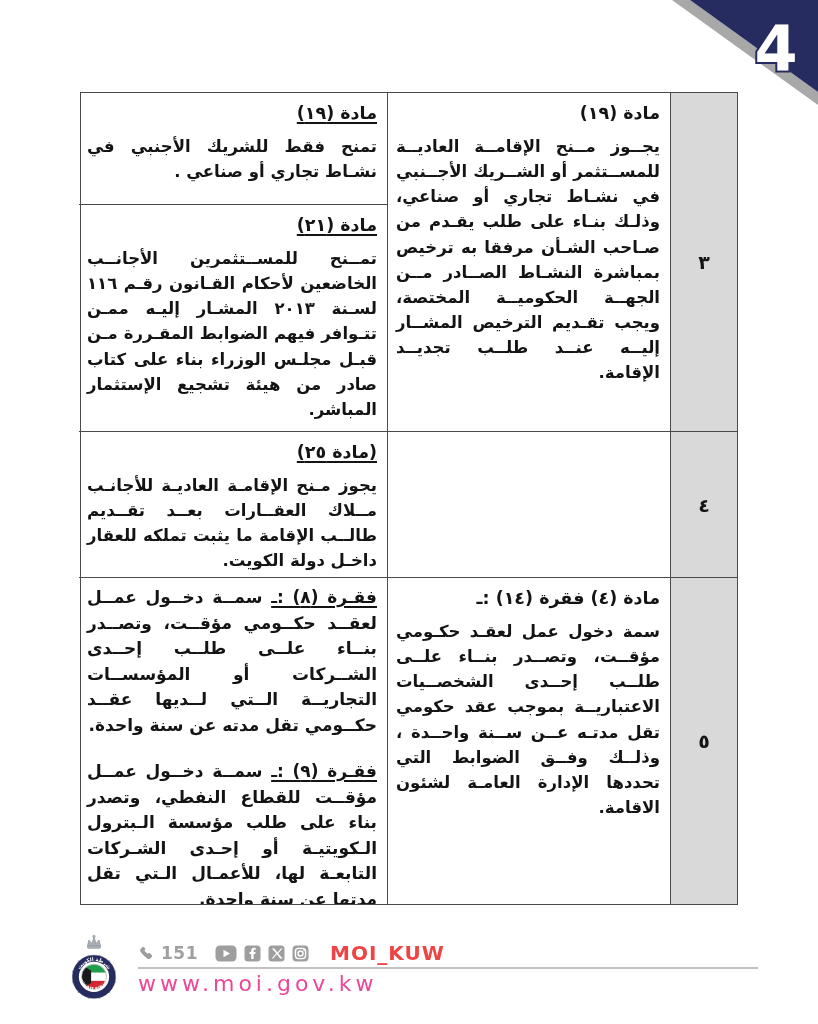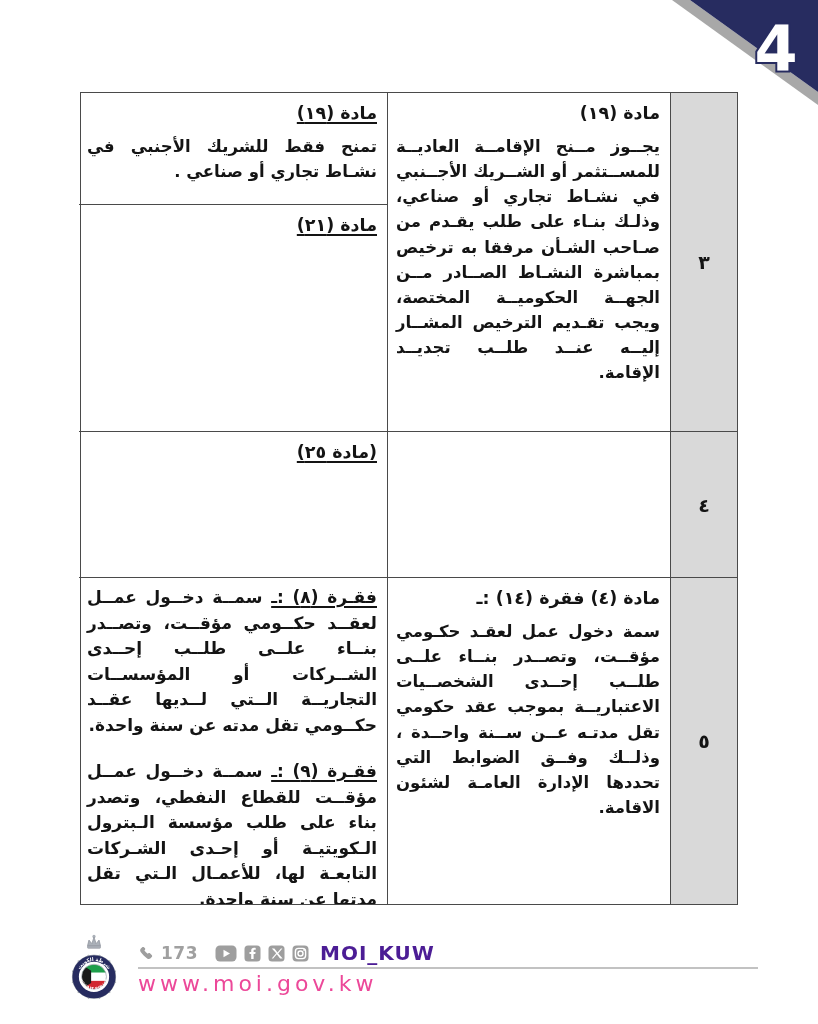--- a/index.html
+++ b/index.html
@@ -48,21 +48,21 @@
     position:absolute;left:58px;top:930px;width:700px;height:84px;
     display:flex;direction:ltr;align-items:flex-start;color:#a6a6a6;
   }
   .badge{flex:0 0 auto;margin-top:2px;}
   .footer-content{flex:1 1 auto;padding-left:8px;min-width:0;}
   .footer-row1{
     display:flex;align-items:center;gap:7px;height:26px;margin-top:10px;
   }
   .phone-num{font-size:17px;font-weight:bold;letter-spacing:.5px;color:#a0a0a0;margin-right:10px;}
   .soc{display:block;}
-  .handle{font-size:20px;font-weight:bold;letter-spacing:1px;color:#4c1d95;margin-left:4px;}
+  .handle{font-size:20px;font-weight:bold;letter-spacing:1px;color:#ef4444;margin-left:14px;}
   .footer-divider{height:0;border-top:2px solid #c2c2c2;margin-top:1px;}
   .website{
     font-size:22px;letter-spacing:4px;color:#ec4899;margin-top:2px;
     font-weight:normal;
   }
 </style>
 </head>
 <body>
 
 <div class="page">
@@ -82,29 +82,31 @@
       <span class="cell-title">مادة (١٩)</span>
       <div class="cell-body">يجــوز مــنح الإقامــة العاديــة للمســتثمر أو الشــريك الأجــنبي في نشـاط تجاري أو صناعي، وذلـك بنـاء على طلب يقـدم من صـاحب الشـأن مرفقا به ترخيص بمباشرة النشـاط الصــادر مــن الجهــة الحكوميــة المختصة، ويجب تقـديم الترخيص المشــار إليــه عنــد طلــب تجديــد الإقامة.</div>
     </div>
     <div class="cell side-cell rb split" style="grid-row:1">
       <div class="cell sub1 txt">
         <span class="cell-title u">مادة (١٩)</span>
         <div class="cell-body">تمنح فقط للشريك الأجنبي في نشـاط تجاري أو صناعي .</div>
       </div>
       <div class="cell txt">
         <span class="cell-title u">مادة (٢١)</span>
+        <div class="cell-body">تمــنح للمســتثمرين الأجانــب الخاضعين لأحكام القـانون رقـم ١١٦ لسـنة ٢٠١٣ المشـار إليـه ممـن تتـوافر فيهم الضوابط المقـررة مـن قبـل مجلـس الوزراء بناء على كتاب صادر من هيئة تشجيع الإستثمار المباشر.</div>
       </div>
     </div>
 
     <div class="cell num-cell rb" style="grid-row:2">
       <span>٤</span>
     </div>
     <div class="cell main-cell rb txt" style="grid-row:2"></div>
     <div class="cell side-cell rb txt" style="grid-row:2">
       <span class="cell-title u">(مادة ٢٥)</span>
+      <div class="cell-body">يجوز مـنح الإقامـة العاديـة للأجانـب مــلاك العقــارات بعــد تقــديم طالــب الإقامة ما يثبت تملكه للعقار داخـل دولة الكويت.</div>
     </div>
 
     <div class="cell num-cell" style="grid-row:3">
       <span>٥</span>
     </div>
     <div class="cell main-cell txt" style="grid-row:3">
       <span class="cell-title">مادة (٤) فقرة (١٤) :ـ</span>
       <div class="cell-body">سمة دخول عمل لعقـد حكـومي مؤقــت، وتصــدر بنــاء علــى طلــب إحــدى الشخصــيات الاعتباريــة بموجب عقد حكومي تقل مدتـه عــن ســنة واحــدة ، وذلــك وفــق الضوابط التي تحددها الإدارة العامـة لشئون الاقامة.</div>
     </div>
     <div class="cell side-cell txt" style="grid-row:3">
@@ -152,21 +154,21 @@
         <textPath href="#arcBot" startOffset="50%" text-anchor="middle">KUWAIT POLICE</textPath>
       </text>
     </svg>
 
     <div class="footer-content">
       <div class="footer-row1">
 
         <svg width="16" height="16" viewBox="0 0 16 16" class="soc">
           <path fill="#9e9e9e" d="M6.2,2.4 C5.6,1.8 4.6,1.8 4,2.4 L2.9,3.5 C2,4.4 1.9,5.9 2.7,6.9 C4.5,9.4 6.7,11.6 9.2,13.4 C10.2,14.2 11.7,14.1 12.6,13.2 L13.7,12.1 C14.3,11.5 14.3,10.5 13.7,9.9 L12.2,8.4 C11.6,7.8 10.7,7.8 10.1,8.4 L9.7,8.8 C8.5,7.9 7.3,6.8 6.4,5.5 L6.8,5.1 C7.4,4.5 7.4,3.6 6.8,3 Z"></path>
         </svg>
-        <span class="phone-num">173</span>
+        <span class="phone-num">151</span>
 
         <svg class="soc" width="22" height="17" viewBox="0 0 22 17">
           <rect x="0.5" y="0.5" width="21" height="16" rx="4.5" fill="#9e9e9e"></rect>
           <polygon points="8.5,4.8 15,8.5 8.5,12.2" fill="#ffffff"></polygon>
         </svg>
 
         <svg class="soc" width="17" height="17" viewBox="0 0 17 17">
           <rect x="0.5" y="0.5" width="16" height="16" rx="3.5" fill="#9e9e9e"></rect>
           <path fill="#ffffff" d="M9.6,14 V9 h1.7 l0.3,-2 H9.6 V5.7 c0,-0.6 0.2,-1 1,-1 h1.1 V2.9 C11.5,2.9 10.8,2.8 10,2.8 C8.3,2.8 7.2,3.8 7.2,5.5 V7 H5.5 v2 h1.7 v5 Z"></path>
         </svg>

